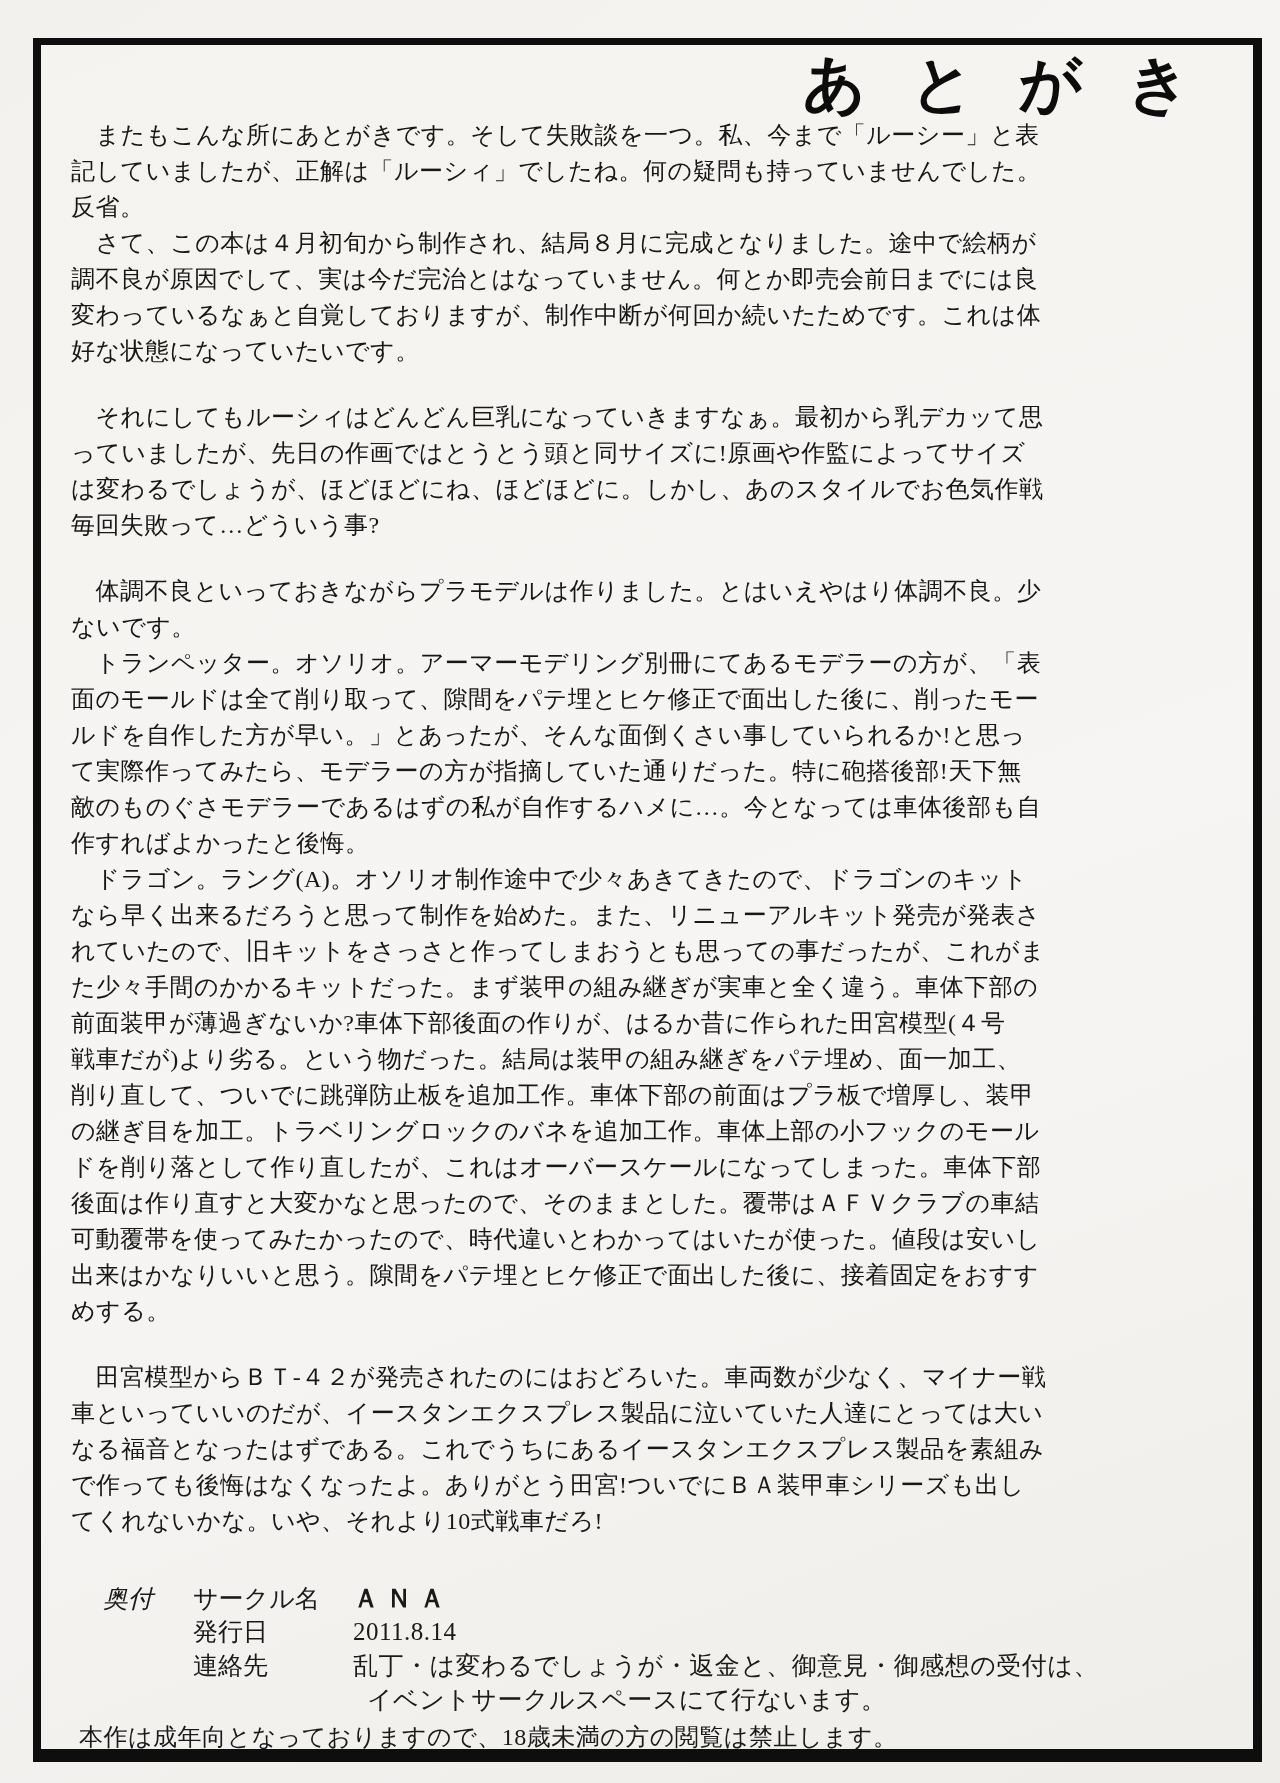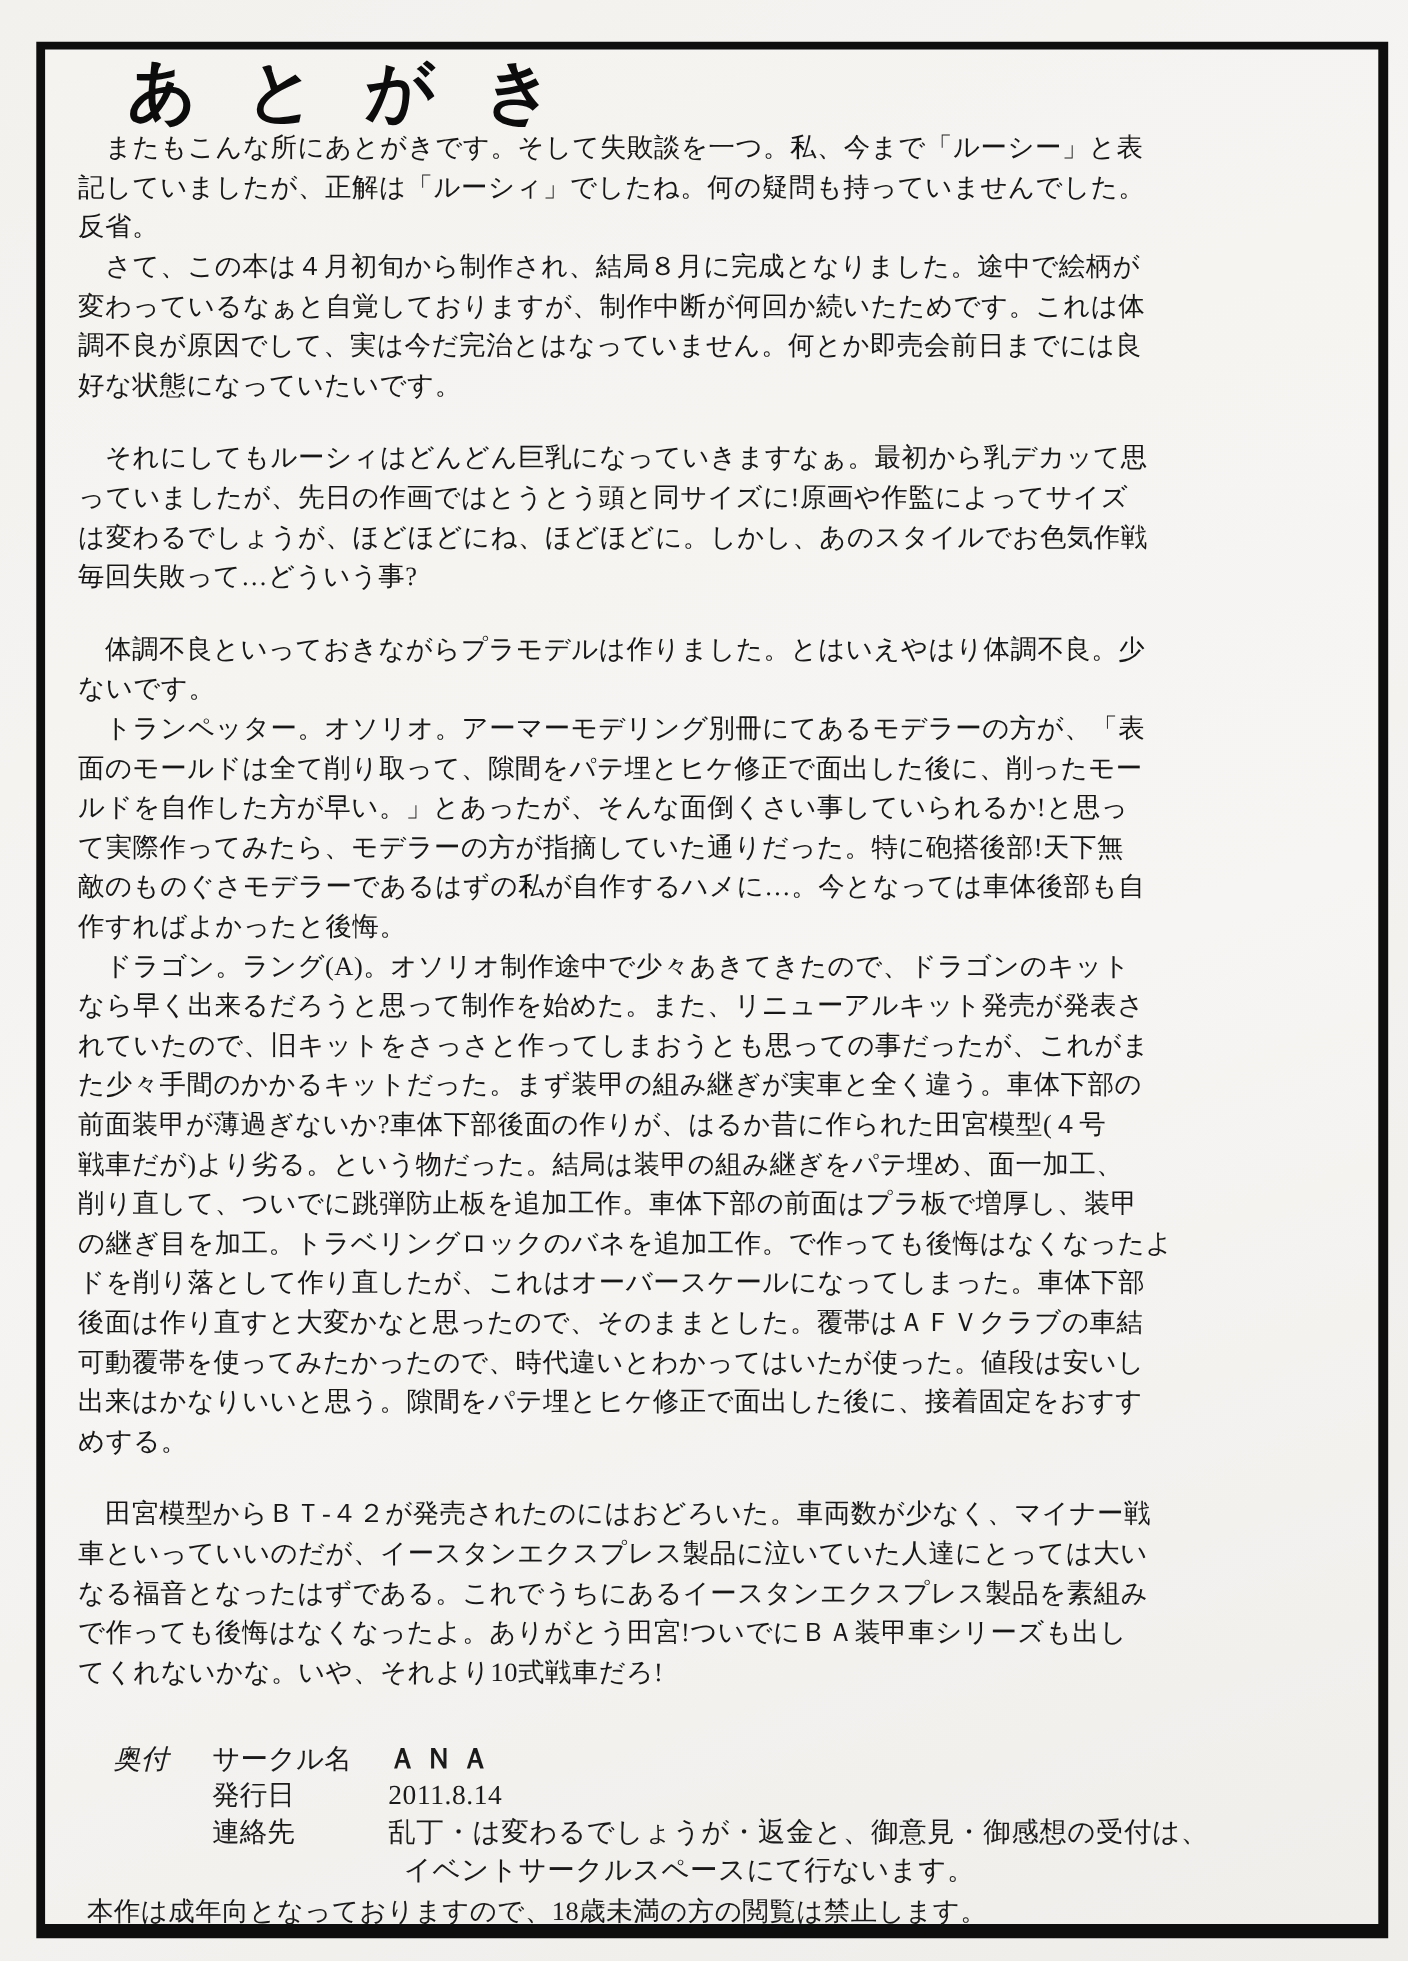--- a/index.html
+++ b/index.html
@@ -26,21 +26,21 @@
     height: 1724px;
     box-sizing: border-box;
     border-style: solid;
     border-color: #0e0e0e;
     border-width: 7px 9px 13px 8px;
     background: linear-gradient(160deg, #f5f3f0 0%, #f6f5f3 55%, #f0eeeb 100%);
     padding: 0 18px 0 30px;
   }
   .title {
     margin: 8px 0 2px 0;
-    text-align: left;
+    text-align: right;
     font-family: "Liberation Sans", "DejaVu Sans", sans-serif;
     font-weight: bold;
     font-size: 62px;
     line-height: 1;
     letter-spacing: 0.72em;
     padding-left: 0.72em; 
     color: #0c0c0c;
   }
   .body-text {
     margin-top: 2px;
@@ -98,22 +98,22 @@
     <h1 class="title">あとがき</h1>
 
     <div class="body-text" id="body-text">
         <div class="para">
           <div class="line">　またもこんな所にあとがきです。そして失敗談を一つ。私、今まで「ルーシー」と表</div>
           <div class="line">記していましたが、正解は「ルーシィ」でしたね。何の疑問も持っていませんでした。</div>
           <div class="line">反省。</div>
         </div>
         <div class="para">
           <div class="line">　さて、この本は４月初旬から制作され、結局８月に完成となりました。途中で絵柄が</div>
+          <div class="line">調不良が原因でして、実は今だ完治とはなっていません。何とか即売会前日までには良</div>
           <div class="line">変わっているなぁと自覚しておりますが、制作中断が何回か続いたためです。これは体</div>
-          <div class="line">調不良が原因でして、実は今だ完治とはなっていません。何とか即売会前日までには良</div>
           <div class="line">好な状態になっていたいです。</div>
         </div>
         <div class="para gap">
           <div class="line">　それにしてもルーシィはどんどん巨乳になっていきますなぁ。最初から乳デカッて思</div>
           <div class="line">っていましたが、先日の作画ではとうとう頭と同サイズに!原画や作監によってサイズ</div>
           <div class="line">は変わるでしょうが、ほどほどにね、ほどほどに。しかし、あのスタイルでお色気作戦</div>
           <div class="line">毎回失敗って…どういう事?</div>
         </div>
         <div class="para gap">
           <div class="line">　体調不良といっておきながらプラモデルは作りました。とはいえやはり体調不良。少</div>
@@ -128,21 +128,21 @@
           <div class="line">作すればよかったと後悔。</div>
         </div>
         <div class="para">
           <div class="line">　ドラゴン。ラング(A)。オソリオ制作途中で少々あきてきたので、ドラゴンのキット</div>
           <div class="line">なら早く出来るだろうと思って制作を始めた。また、リニューアルキット発売が発表さ</div>
           <div class="line">れていたので、旧キットをさっさと作ってしまおうとも思っての事だったが、これがま</div>
           <div class="line">た少々手間のかかるキットだった。まず装甲の組み継ぎが実車と全く違う。車体下部の</div>
           <div class="line">前面装甲が薄過ぎないか?車体下部後面の作りが、はるか昔に作られた田宮模型(４号</div>
           <div class="line">戦車だが)より劣る。という物だった。結局は装甲の組み継ぎをパテ埋め、面一加工、</div>
           <div class="line">削り直して、ついでに跳弾防止板を追加工作。車体下部の前面はプラ板で増厚し、装甲</div>
-          <div class="line">の継ぎ目を加工。トラベリングロックのバネを追加工作。で作っても後悔はなくなったよ</div>
+          <div class="line">の継ぎ目を加工。トラベリングロックのバネを追加工作。車体上部の小フックのモール</div>
           <div class="line">ドを削り落として作り直したが、これはオーバースケールになってしまった。車体下部</div>
           <div class="line">後面は作り直すと大変かなと思ったので、そのままとした。覆帯はＡＦＶクラブの車結</div>
           <div class="line">可動覆帯を使ってみたかったので、時代違いとわかってはいたが使った。値段は安いし</div>
           <div class="line">出来はかなりいいと思う。隙間をパテ埋とヒケ修正で面出した後に、接着固定をおすす</div>
           <div class="line">めする。</div>
         </div>
         <div class="para gap">
           <div class="line">　田宮模型からＢＴ-４２が発売されたのにはおどろいた。車両数が少なく、マイナー戦</div>
           <div class="line">車といっていいのだが、イースタンエクスプレス製品に泣いていた人達にとっては大い</div>
           <div class="line">なる福音となったはずである。これでうちにあるイースタンエクスプレス製品を素組み</div>

